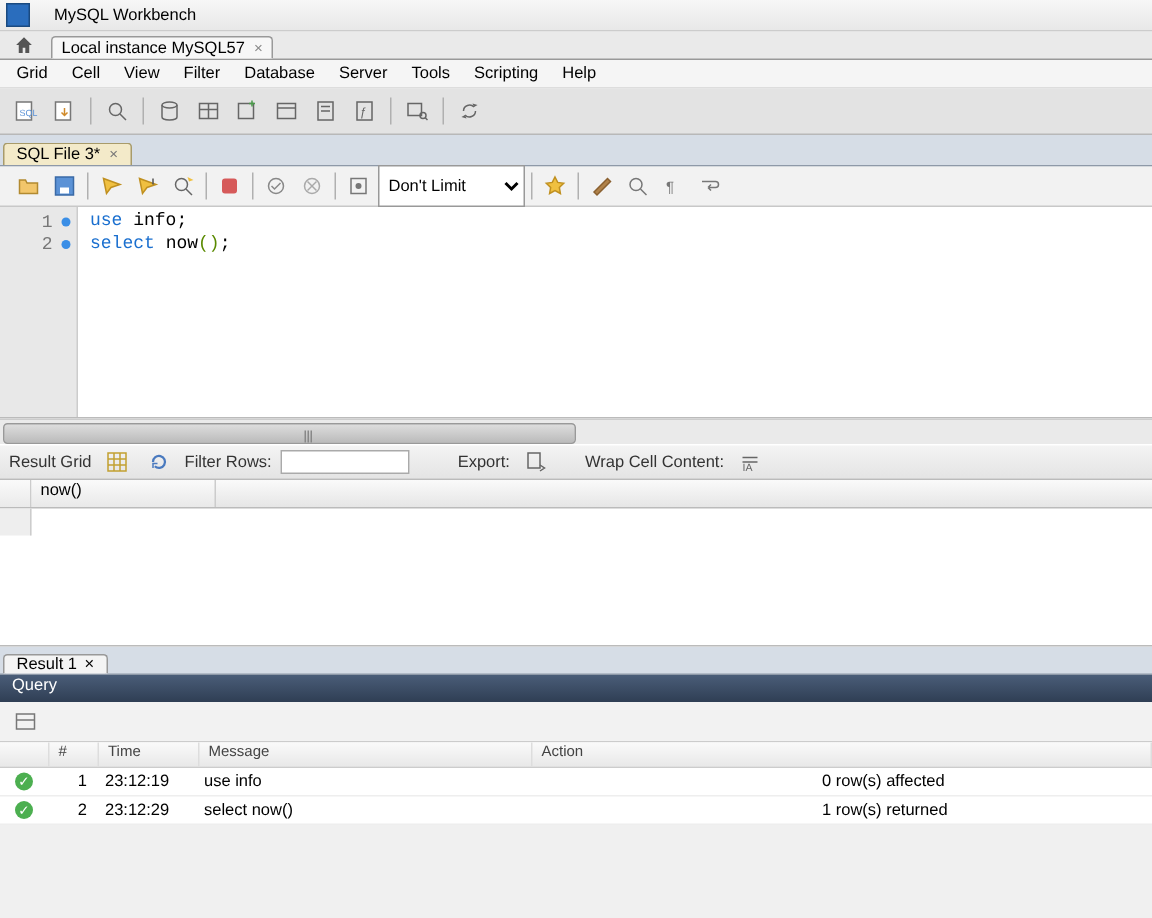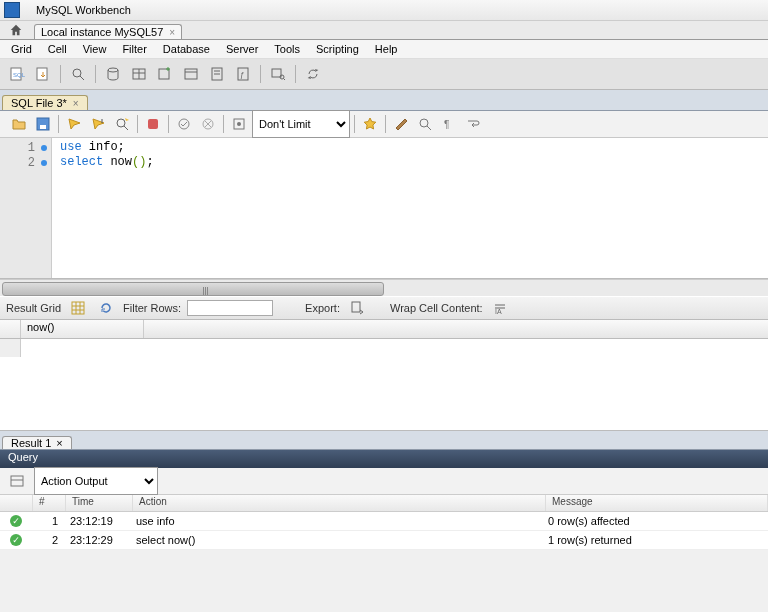--- a/index.html
+++ b/index.html
@@ -346,32 +346,29 @@
 
 <div class="outputhdr">Query</div>
 
 <div class="outputctl">
   <div class="tbbtn">
       <svg viewBox="0 0 16 16">
         <rect x="2" y="3" width="12" height="10" fill="none" stroke="#777"></rect>
         <line x1="2" y1="7" x2="14" y2="7" stroke="#777"></line>
       </svg>
     </div>
-  <select style="width:124px">
-    <option>Action Output</option>
-  </select>
 </div>
 
 <div class="outputtbl">
   <div class="othead">
     <div class="oth" style="width:20px"></div>
     <div class="oth" style="width:20px">#</div>
     <div class="oth" style="width:54px">Time</div>
+    <div class="oth" style="flex:1">Message</div>
     <div class="oth" style="width:400px">Action</div>
-    <div class="oth" style="flex:1">Message</div>
   </div>
   <div class="orow">
     <div class="ocell" style="width:20px">
         <div class="okdot">✓</div>
       </div>
     <div class="ocell" style="width:20px;text-align:right">1</div>
     <div class="ocell" style="width:54px">23:12:19</div>
     <div class="ocell" style="width:400px">use info</div>
     <div class="ocell" style="flex:1">0 row(s) affected</div>
   </div>

